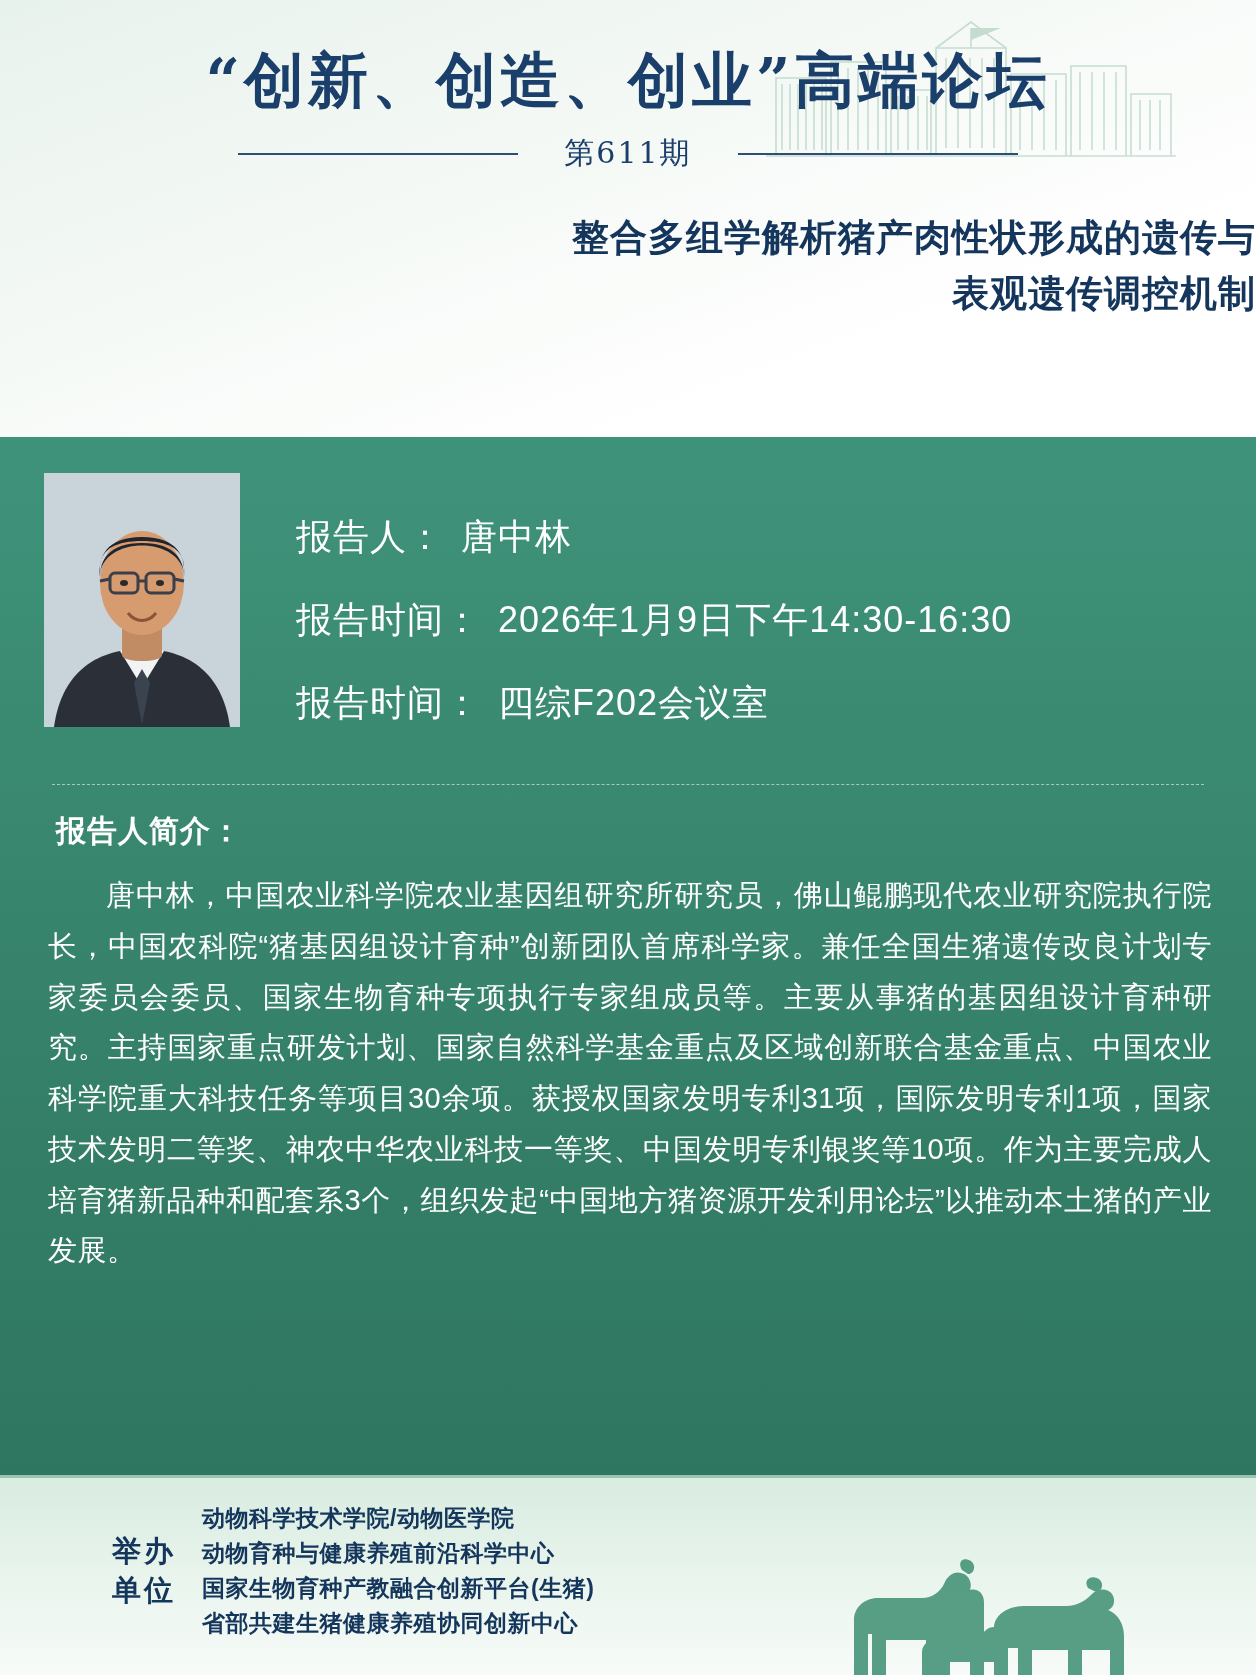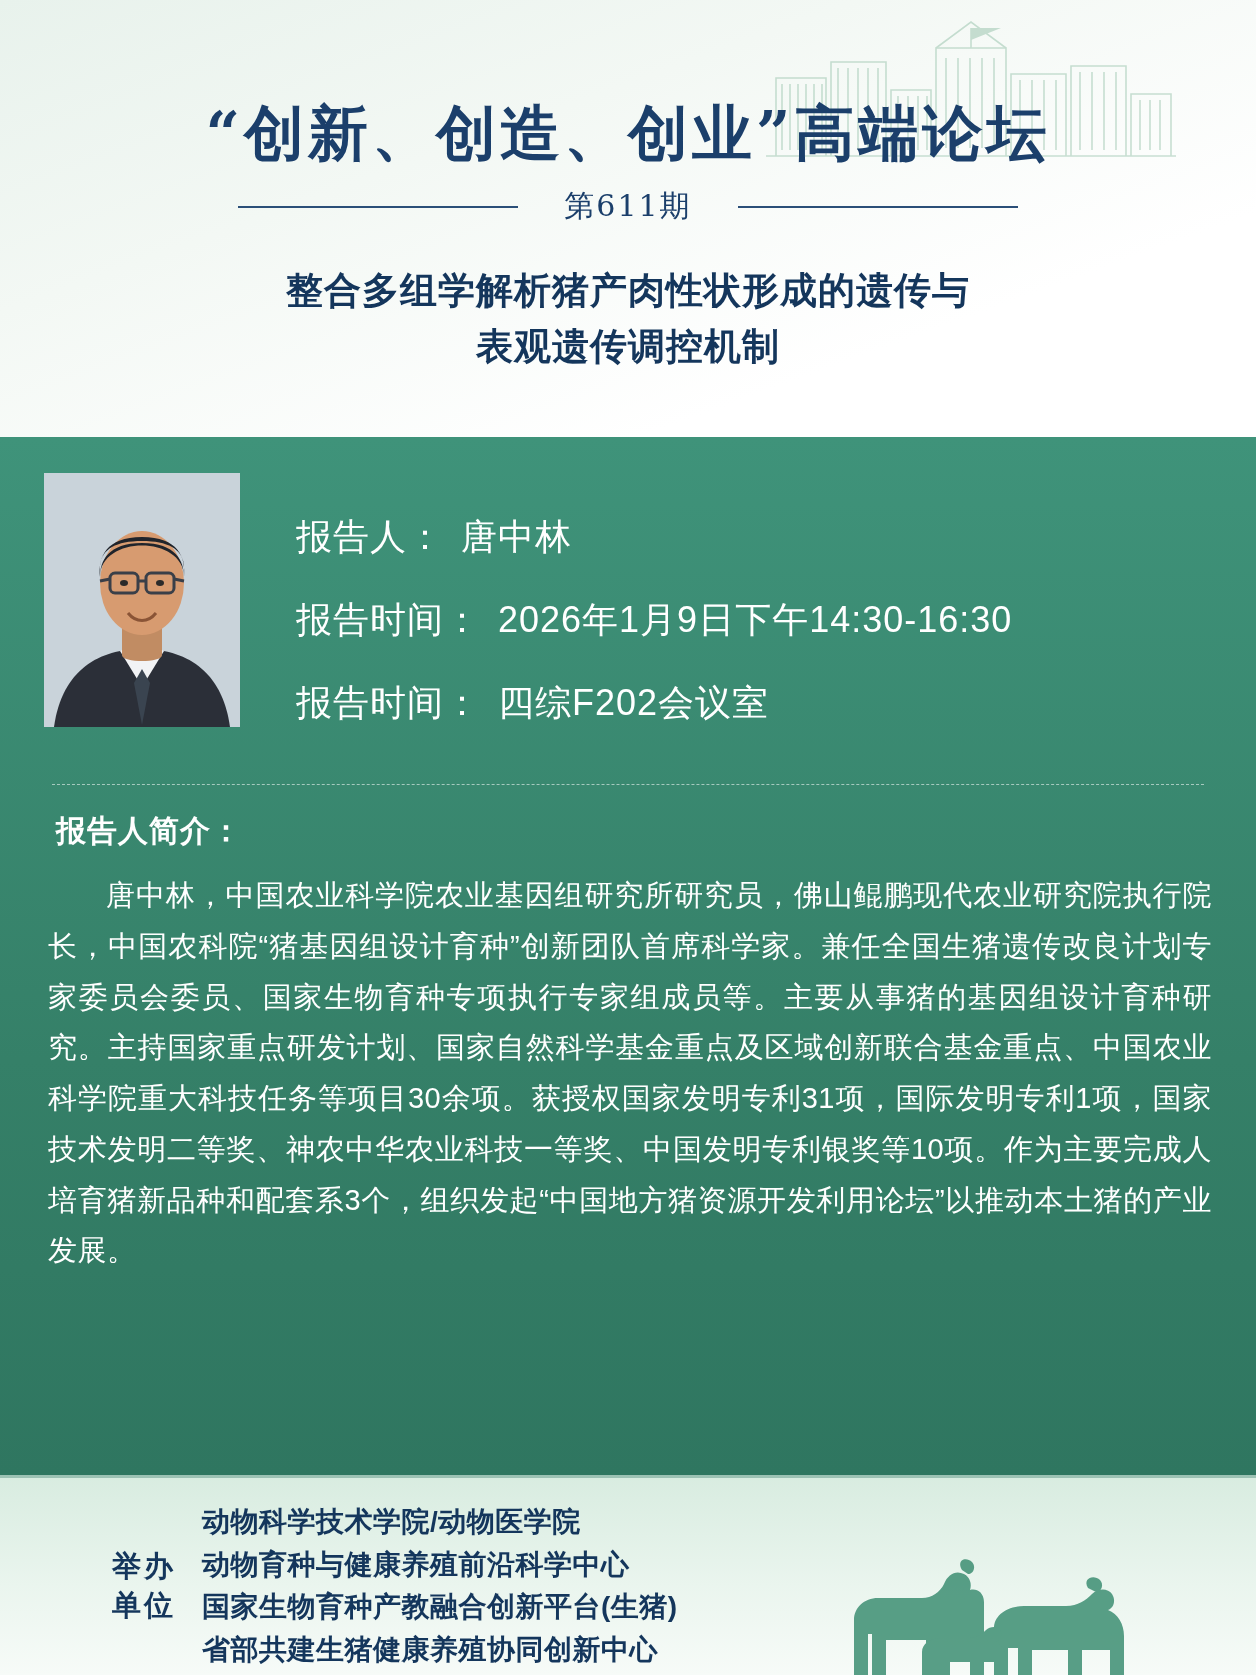--- a/index.html
+++ b/index.html
@@ -36,21 +36,21 @@
     position: absolute;
     right: 70px;
     top: 18px;
     width: 430px;
     height: 140px;
     opacity: 0.55;
   }
   .header-inner {
     position: relative;
     z-index: 2;
-    padding-top: 100px;
+    padding-top: 47px;
     text-align: center;
   }
   .forum-title {
     font-family: "DejaVu Serif", "Liberation Serif", serif;
     font-weight: bold;
     font-size: 60px;
     letter-spacing: 4px;
     color: #1b3f6b;
     line-height: 1.1;
     white-space: nowrap;
@@ -76,20 +76,21 @@
     white-space: nowrap;
   }
   .talk-title {
     margin-top: 36px;
     font-family: "DejaVu Sans", "Liberation Sans", sans-serif;
     font-weight: bold;
     font-size: 37px;
     color: #14365c;
     line-height: 1.5;
     letter-spacing: 1px;
+    text-align: right;
   }
   .talk-title div { white-space: nowrap; }
 
   
   .green-body {
     position: relative;
     flex: 1 1 auto;
     background: #3c8f74;
     background: linear-gradient(180deg, #3f937a 0%, #358068 60%, #2f7660 100%);
     padding: 0;
@@ -171,21 +172,21 @@
   .host-label {
     font-size: 29px;
     font-weight: bold;
     color: #14365c;
     line-height: 1.35;
     letter-spacing: 3px;
     margin-right: 26px;
     white-space: nowrap;
   }
   .host-list {
-    font-size: 28px;
+    font-size: 23px;
     font-weight: bold;
     color: #14365c;
     line-height: 1.52;
     letter-spacing: 0.5px;
   }
   .host-list div { white-space: nowrap; }
   .footer-animals {
     position: absolute;
     right: 110px;
     bottom: 0;

